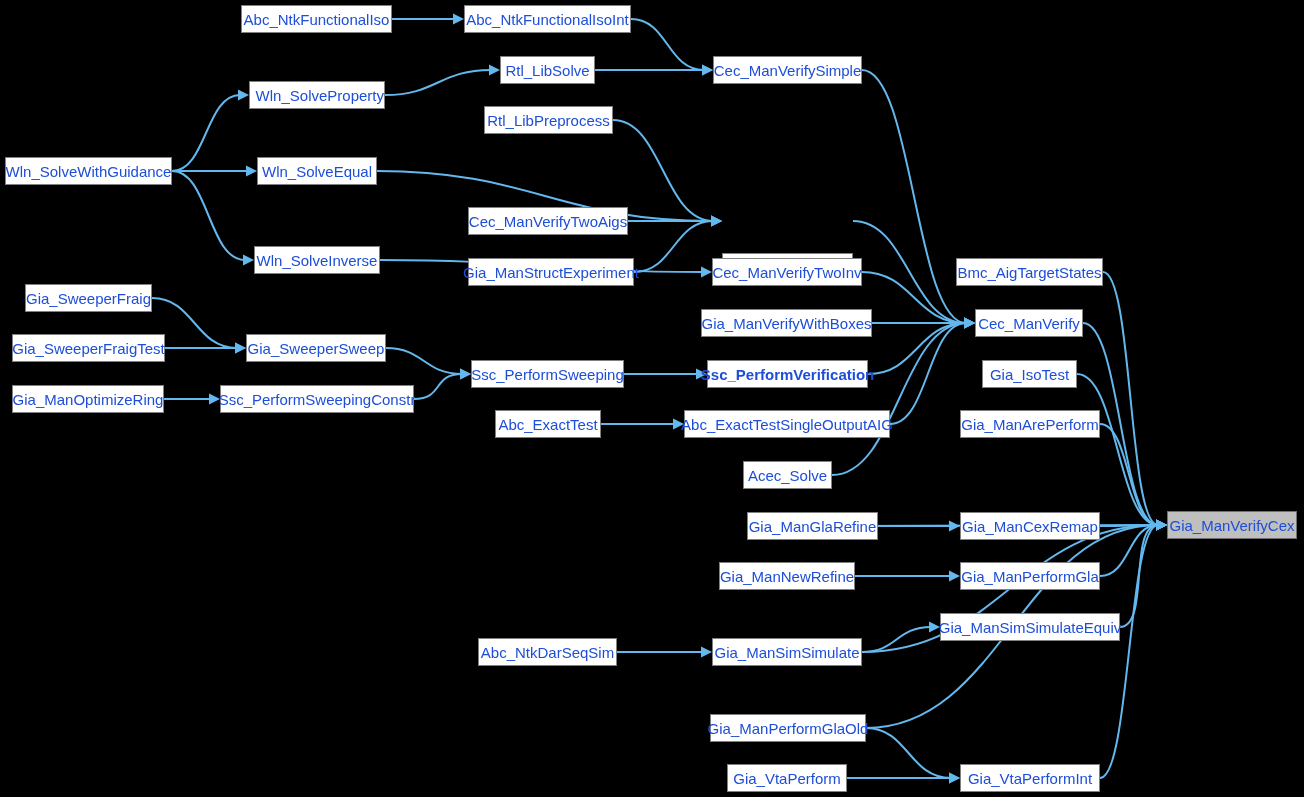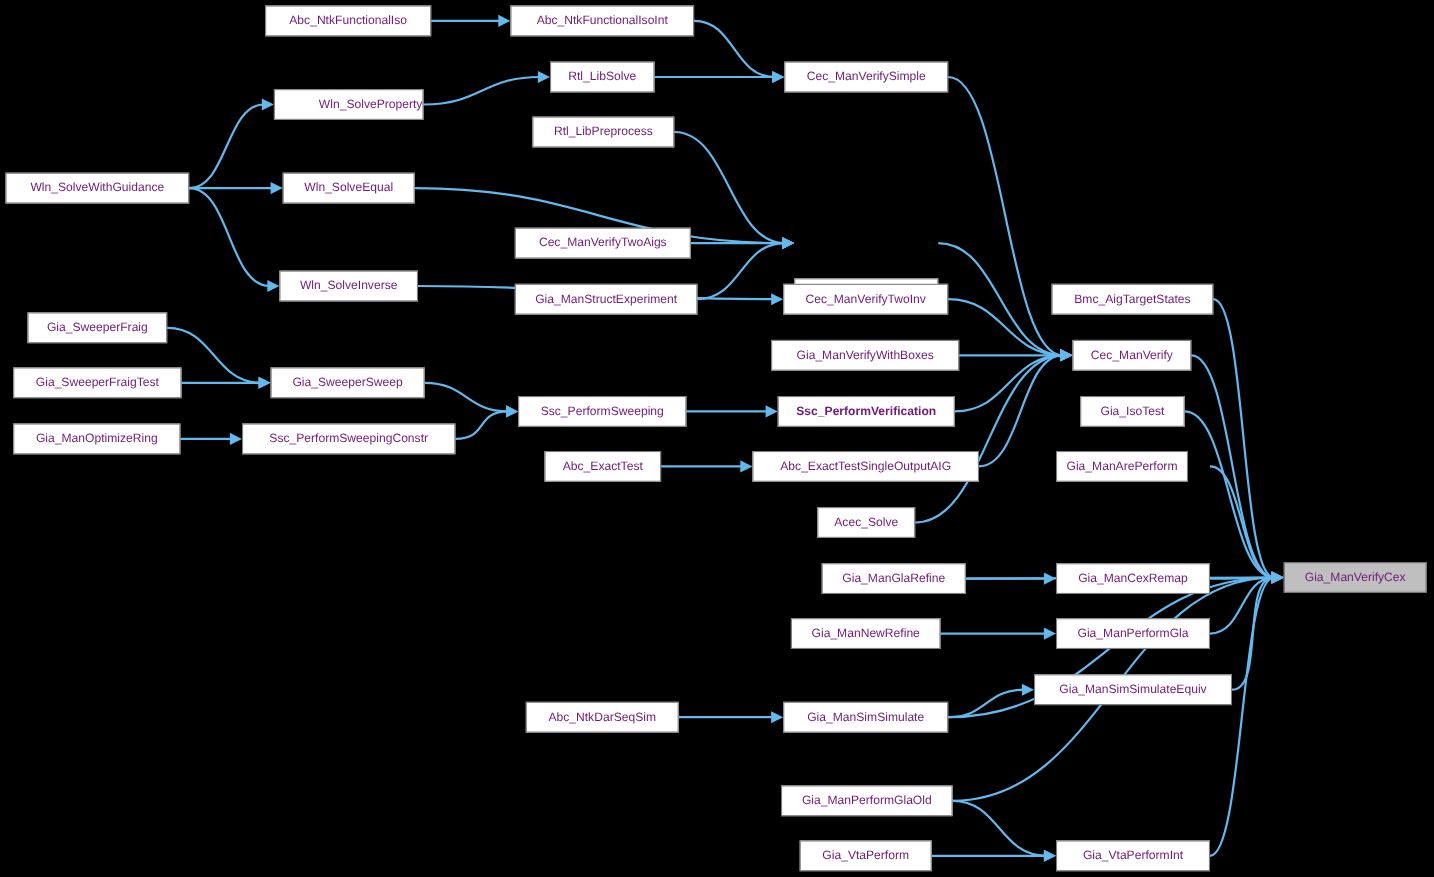--- a/index.html
+++ b/index.html
@@ -1,21 +1,21 @@
 <!DOCTYPE html>
 <html><head>
 <meta charset="utf-8">
 <style>
   html,body{margin:0;padding:0;background:#000;}
   #stage{position:relative;width:1304px;height:797px;background:#000;overflow:hidden;
          font-family:"Liberation Sans", sans-serif;}
   svg.edges{position:absolute;left:0;top:0;width:1304px;height:797px;}
   .node{position:absolute;box-sizing:border-box;background:#ffffff;border:1px solid #808080;
         display:flex;align-items:center;justify-content:center;
-        font-family:"Liberation Sans", sans-serif;font-size:11px;color:#701a75;
+        font-family:"Liberation Sans", sans-serif;font-size:15px;color:#1d4ed8;
         white-space:nowrap;letter-spacing:0px;}
   .node.hl{background:#bfbfbf;border:1px solid #707070;}
   .node span{pointer-events:none;}
 </style>
 </head>
 <body>
 
 <div id="stage">
   <svg class="edges" id="edge-layer" viewBox="0 0 1304 797" xmlns="http://www.w3.org/2000/svg">
       <path d="M 392 19 C 424.4 19, 422.6 19, 455 19" fill="none" stroke="#63b8ee" stroke-width="2"></path>
@@ -177,21 +177,21 @@
       </div>
       <div class="node" style="left: 220px; top: 385px; width: 194px; height: 28px;">
         <span>Ssc_PerformSweepingConstr</span>
       </div>
       <div class="node" style="left: 495px; top: 410px; width: 106px; height: 28px;">
         <span>Abc_ExactTest</span>
       </div>
       <div class="node" style="left: 684px; top: 410px; width: 206px; height: 28px;">
         <span>Abc_ExactTestSingleOutputAIG</span>
       </div>
-      <div class="node" style="left: 960px; top: 410px; width: 120px; height: 28px;">
+      <div class="node" style="left: 960px; top: 410px; width: 140px; height: 28px;">
         <span>Gia_ManArePerform</span>
       </div>
       <div class="node" style="left: 743px; top: 461px; width: 89px; height: 28px;">
         <span>Acec_Solve</span>
       </div>
       <div class="node" style="left: 747px; top: 512px; width: 131px; height: 28px;">
         <span>Gia_ManGlaRefine</span>
       </div>
       <div class="node" style="left: 960px; top: 512px; width: 140px; height: 28px;">
         <span>Gia_ManCexRemap</span>

